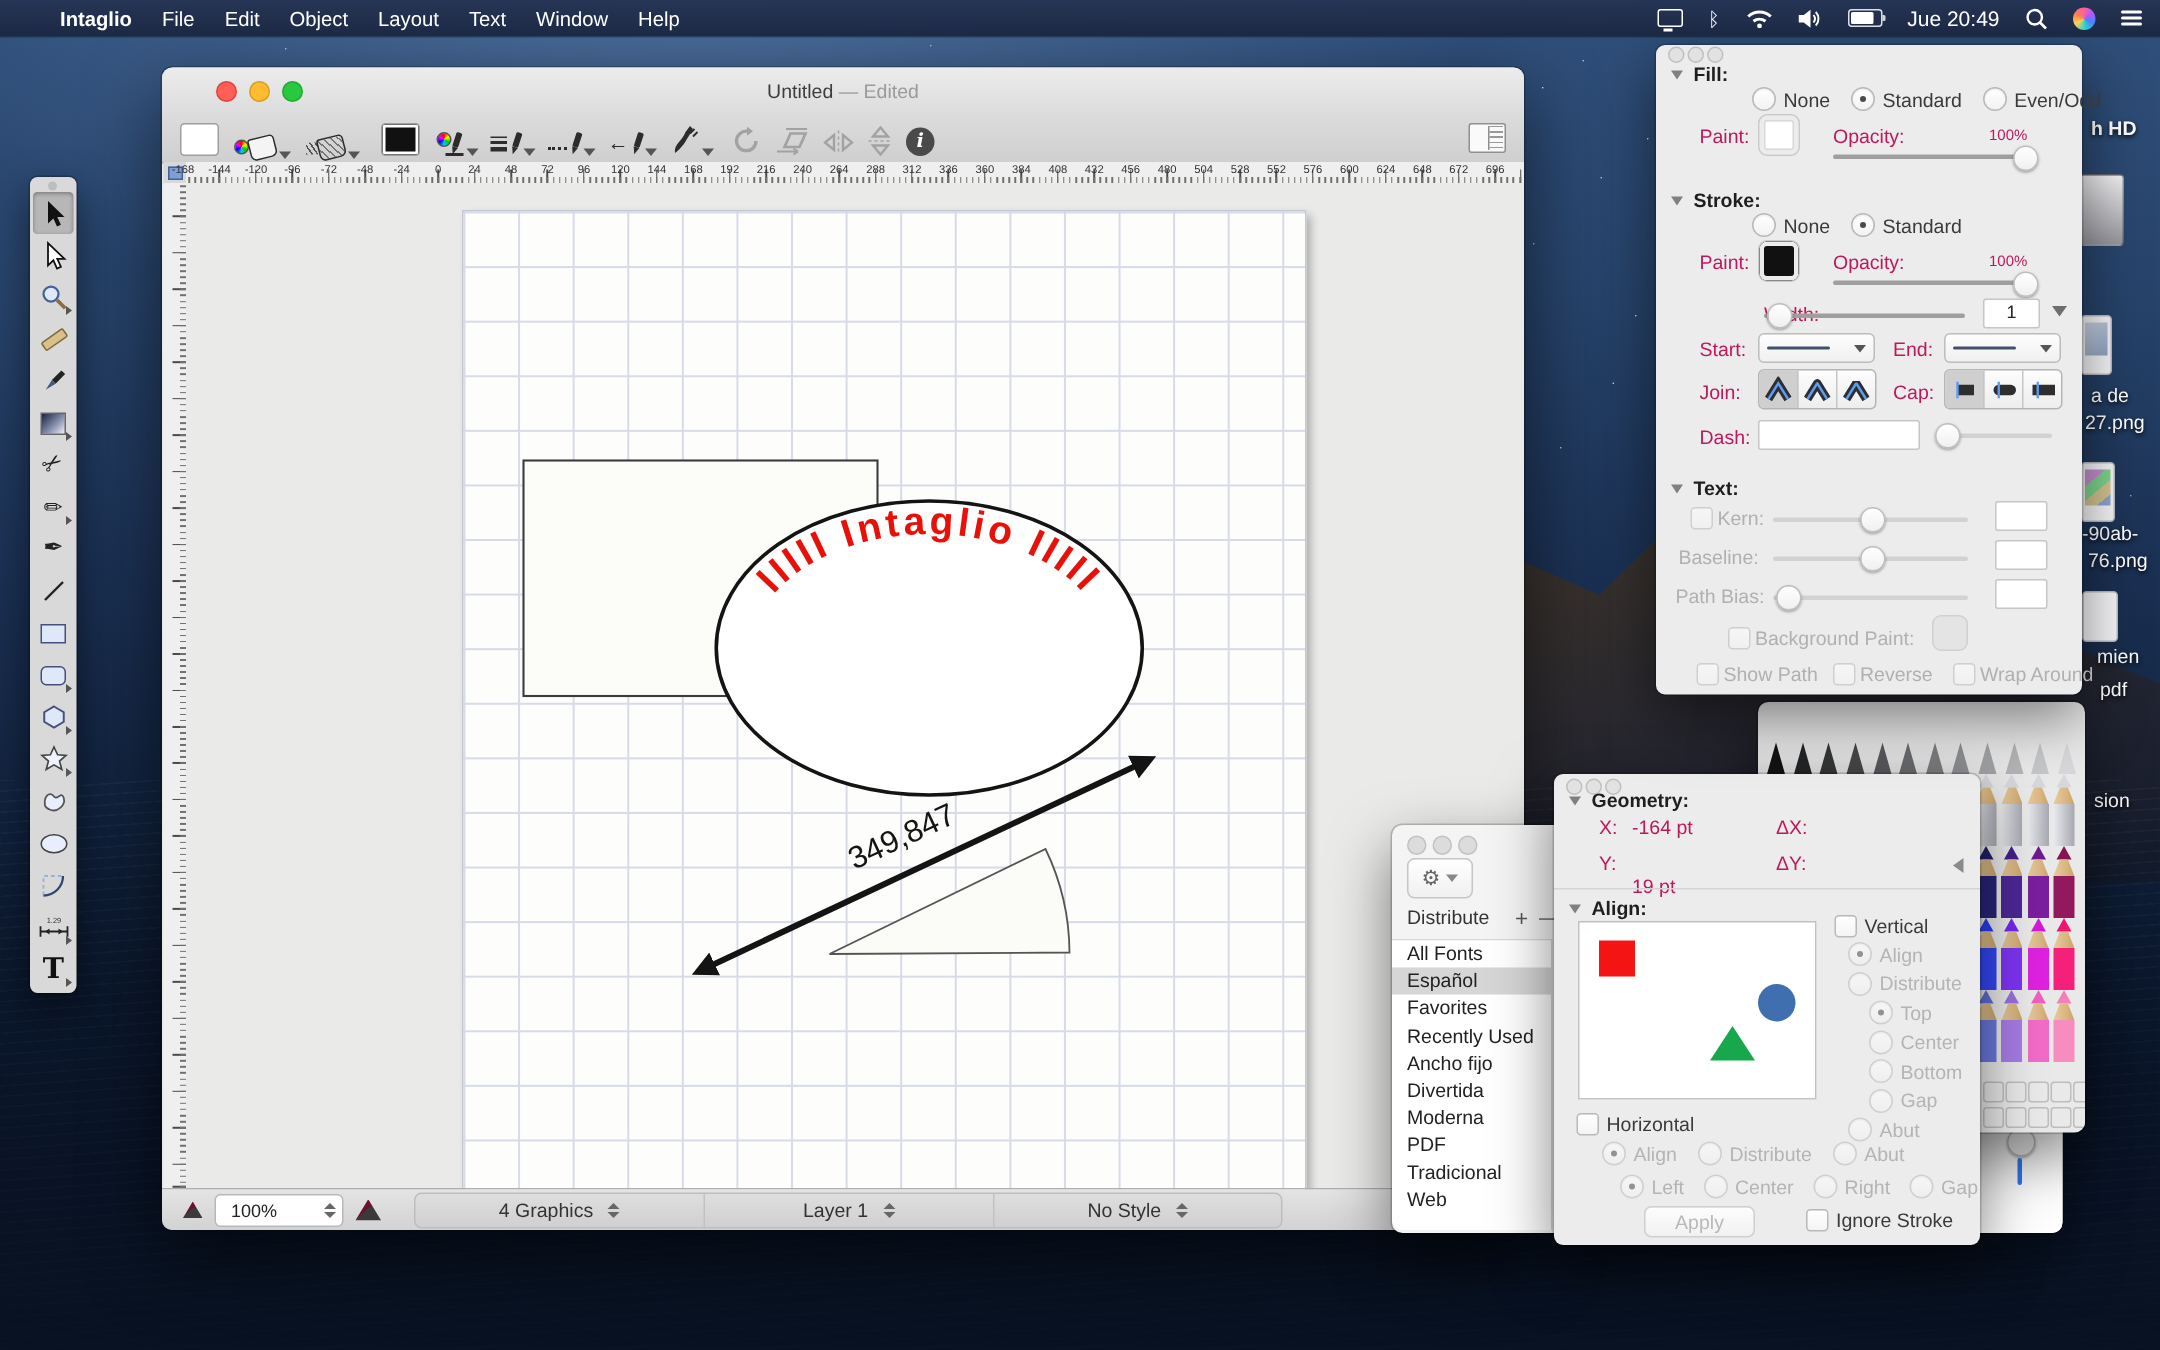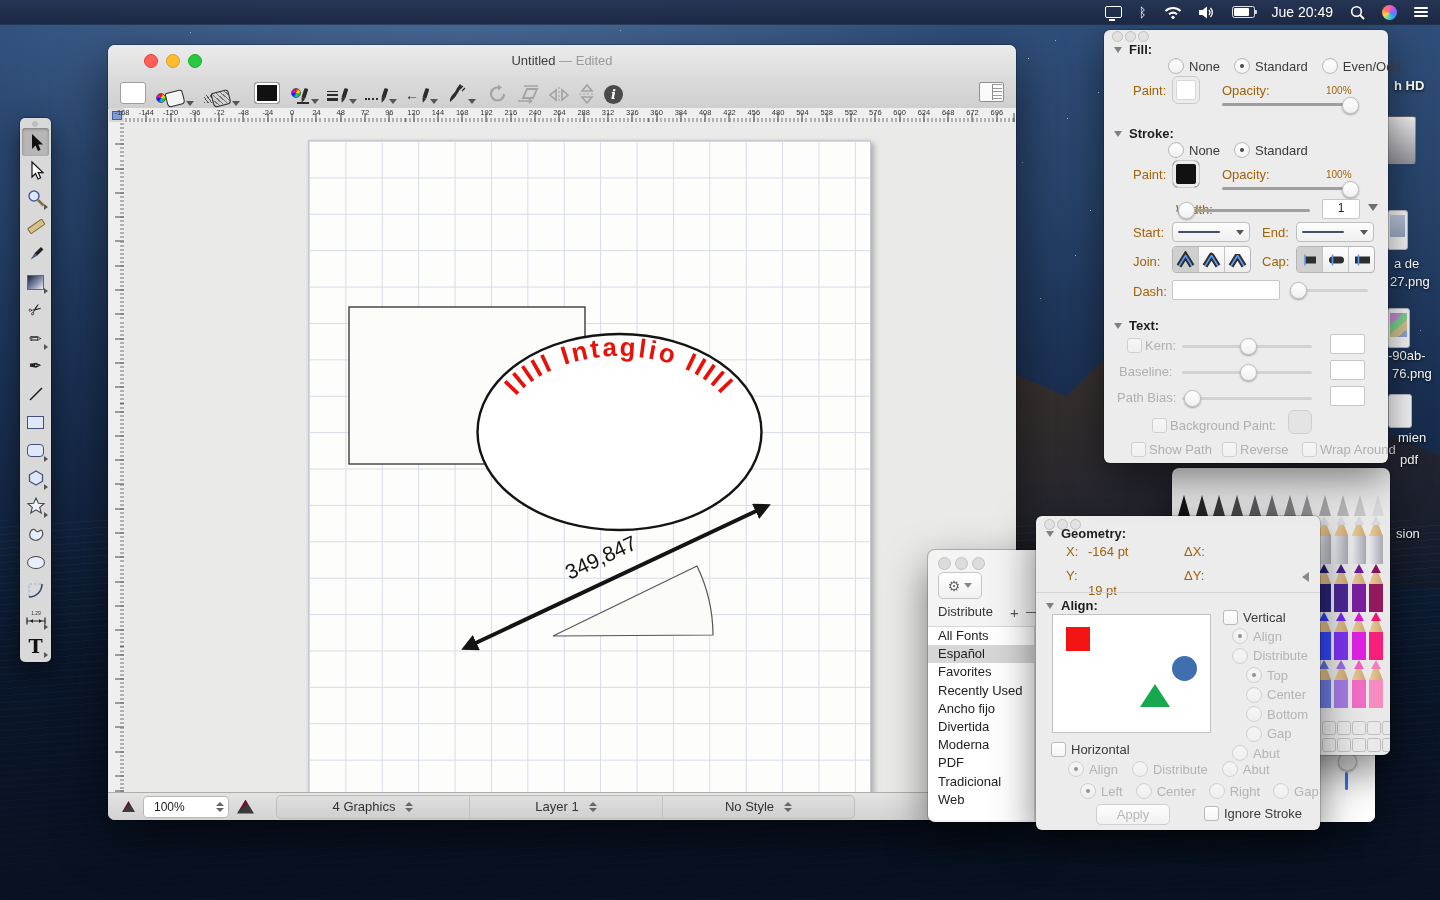--- a/index.html
+++ b/index.html
@@ -41,21 +41,21 @@
   .dicon{position:absolute;border-radius:3px;}
   
   .window{position:absolute;border-radius:7px;box-shadow:0 18px 50px rgba(0,0,0,.55),0 0 0 1px rgba(0,0,0,.22);}
   .tl{width:12px;height:12px;border-radius:50%;display:inline-block;}
   .panel{position:absolute;background:#ececec;border-radius:6px;
     box-shadow:0 14px 40px rgba(0,0,0,.5),0 0 0 1px rgba(0,0,0,.18);}
   .pdots span{position:absolute;width:9px;height:9px;border-radius:50%;background:#e2e2e2;border:1px solid #c0c0c0;top:3px;}
   .ptitle{position:absolute;font-size:13px;font-weight:bold;color:#1e1e1e;}
   .disc{display:inline-block;width:0;height:0;border-left:4.5px solid transparent;border-right:4.5px solid transparent;
     border-top:6px solid #808080;margin-right:7px;vertical-align:1px;}
-  .lbl{position:absolute;font-size:13px;color:#a16207;white-space:nowrap;}
+  .lbl{position:absolute;font-size:13px;color:#be185d;white-space:nowrap;}
   .dim{color:#b0b0b0 !important;}
   .radio{position:relative;display:inline-block;width:14px;height:14px;border-radius:50%;
     background:linear-gradient(#fff,#f2f2f2);border:1px solid #b9b9b9;box-shadow:inset 0 1px 1px rgba(0,0,0,.06);flex:none;}
   .radio.sel::after{content:"";position:absolute;left:4.5px;top:4.5px;width:4px;height:4px;border-radius:50%;background:#4a4a4a;}
   .radio.gray{opacity:.55;}
   .cb{position:relative;display:inline-block;width:13px;height:13px;border-radius:3px;flex:none;
     background:linear-gradient(#fff,#f4f4f4);border:1px solid #b9b9b9;}
   .cb.gray{opacity:.55;}
   .pair{display:flex;align-items:center;gap:5px;font-size:13px;color:#3a3a3a;white-space:nowrap;}
   .pair.gray{color:#b4b4b4;}
@@ -1011,20 +1011,30 @@
   <span class="cb gray" style="position:absolute;left:27px;top:412px;"></span>
   <span class="lbl dim" style="left:45px;top:412px;">Show Path</span>
   <span class="cb gray" style="position:absolute;left:118px;top:412px;"></span>
   <span class="lbl dim" style="left:136px;top:412px;">Reverse</span>
   <span class="cb gray" style="position:absolute;left:198px;top:412px;"></span>
   <span class="lbl dim" style="left:216px;top:412px;">Wrap Around</span>
 </div>
 
 <div id="menubar">
   <span id="apple-logo"></span>
+  <span id="menu-items">
+      <span class="mitem bold">Intaglio</span>
+      <span class="mitem">File</span>
+      <span class="mitem">Edit</span>
+      <span class="mitem">Object</span>
+      <span class="mitem">Layout</span>
+      <span class="mitem">Text</span>
+      <span class="mitem">Window</span>
+      <span class="mitem">Help</span>
+    </span>
   <span id="menu-status">
     <span class="mb-disp"></span>
     <span style="font-size:13px;">ᛒ</span>
     <svg width="18" height="13">
         <path d="M1.5,5 A11,11 0 0 1 16.5,5" stroke="#fff" fill="none" stroke-width="2"></path>
         <path d="M5,8.2 A6.5,6.5 0 0 1 13,8.2" stroke="#fff" fill="none" stroke-width="2"></path>
         <circle cx="9" cy="11.3" r="1.6" fill="#fff"></circle>
       </svg>
     <svg width="16" height="13">
         <polygon points="0,4 3.5,4 8,0.5 8,12.5 3.5,9 0,9" fill="#fff"></polygon>

